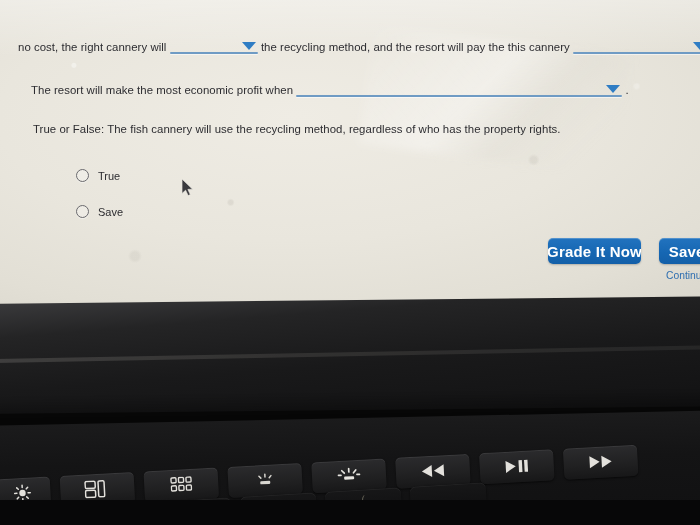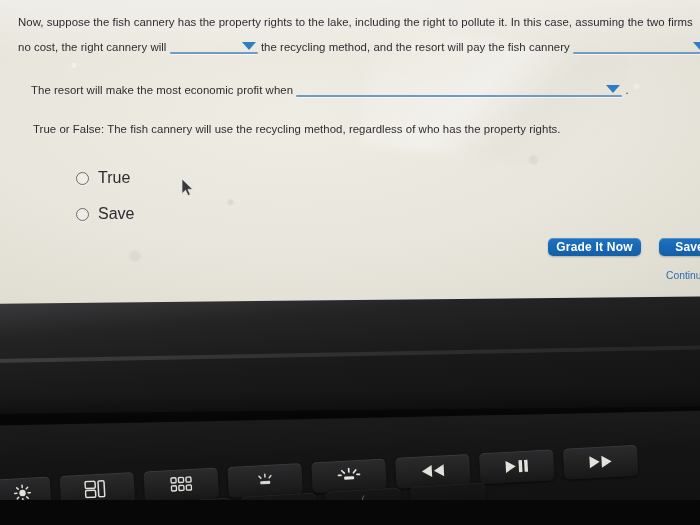--- a/index.html
+++ b/index.html
@@ -76,27 +76,27 @@
 
   
   .opt{position:absolute;display:flex;align-items:center;gap:9px;}
   #opt-true{left:62px;top:159px;}
   #opt-false{left:62px;top:195px;}
   .radio{
     width:11px;height:11px;border-radius:50%;
     border:1.4px solid #6a6a6e;background:rgba(255,255,255,.25);
     box-shadow:0 1px 1px rgba(255,255,255,.5);
   }
-  .opt-label{font-size:16px;color:#2c2c30;}
+  .opt-label{font-size:11px;color:#2c2c30;}
 
   
   .btn{
-    position:absolute;height:18px;border-radius:5px;
+    position:absolute;height:26px;border-radius:5px;
     background:linear-gradient(180deg,#2273bf 0%,#1667b3 55%,#135fa8 100%);
-    color:#fff;font-size:12px;font-weight:bold;
+    color:#fff;font-size:15px;font-weight:bold;
     display:flex;align-items:center;justify-content:center;
     letter-spacing:.2px;
     box-shadow:0 1px 2px rgba(0,0,0,.22), inset 0 1px 0 rgba(255,255,255,.22);
     overflow:hidden;white-space:nowrap;
   }
   #btn-grade{left:534px;top:228px;width:93px;}
   #btn-save{left:645px;top:228px;width:86px;}
   #continue-link{
     position:absolute;left:652px;top:260px;
     font-size:10.3px;color:#2f6fb0;white-space:nowrap;
@@ -189,29 +189,28 @@
 <div id="stage">
 
   <div class="screen">
     <div class="screen-noise"></div>
     <div class="glare-top"></div>
     <div class="smudge"></div>
   </div>
 
   <div class="content">
 
-    <div class="qline" id="p1a">Now, suppose the fish cannery has the property rights to the lake, including the right to pollute it. In this case, assuming the two firms</div>
 
     <div class="qline" id="p1b">
       <span class="inline">no cost, the right cannery will</span>
       <span class="dd short">
         <span class="rule"></span>
         <span class="caret"></span>
       </span>
-      <span class="inline">the recycling method, and the resort will pay the fish cannery</span>
+      <span class="inline">the recycling method, and the resort will pay the this cannery</span>
       <span class="dd long">
         <span class="rule"></span>
         <span class="caret"></span>
       </span>
     </div>
 
     <div class="qline" id="p3">True or False: The fish cannery will use the recycling method, regardless of who has the property rights.</div>
 
     <div class="qline" id="p2">
       <span class="inline">The resort will make the most economic profit when</span>

